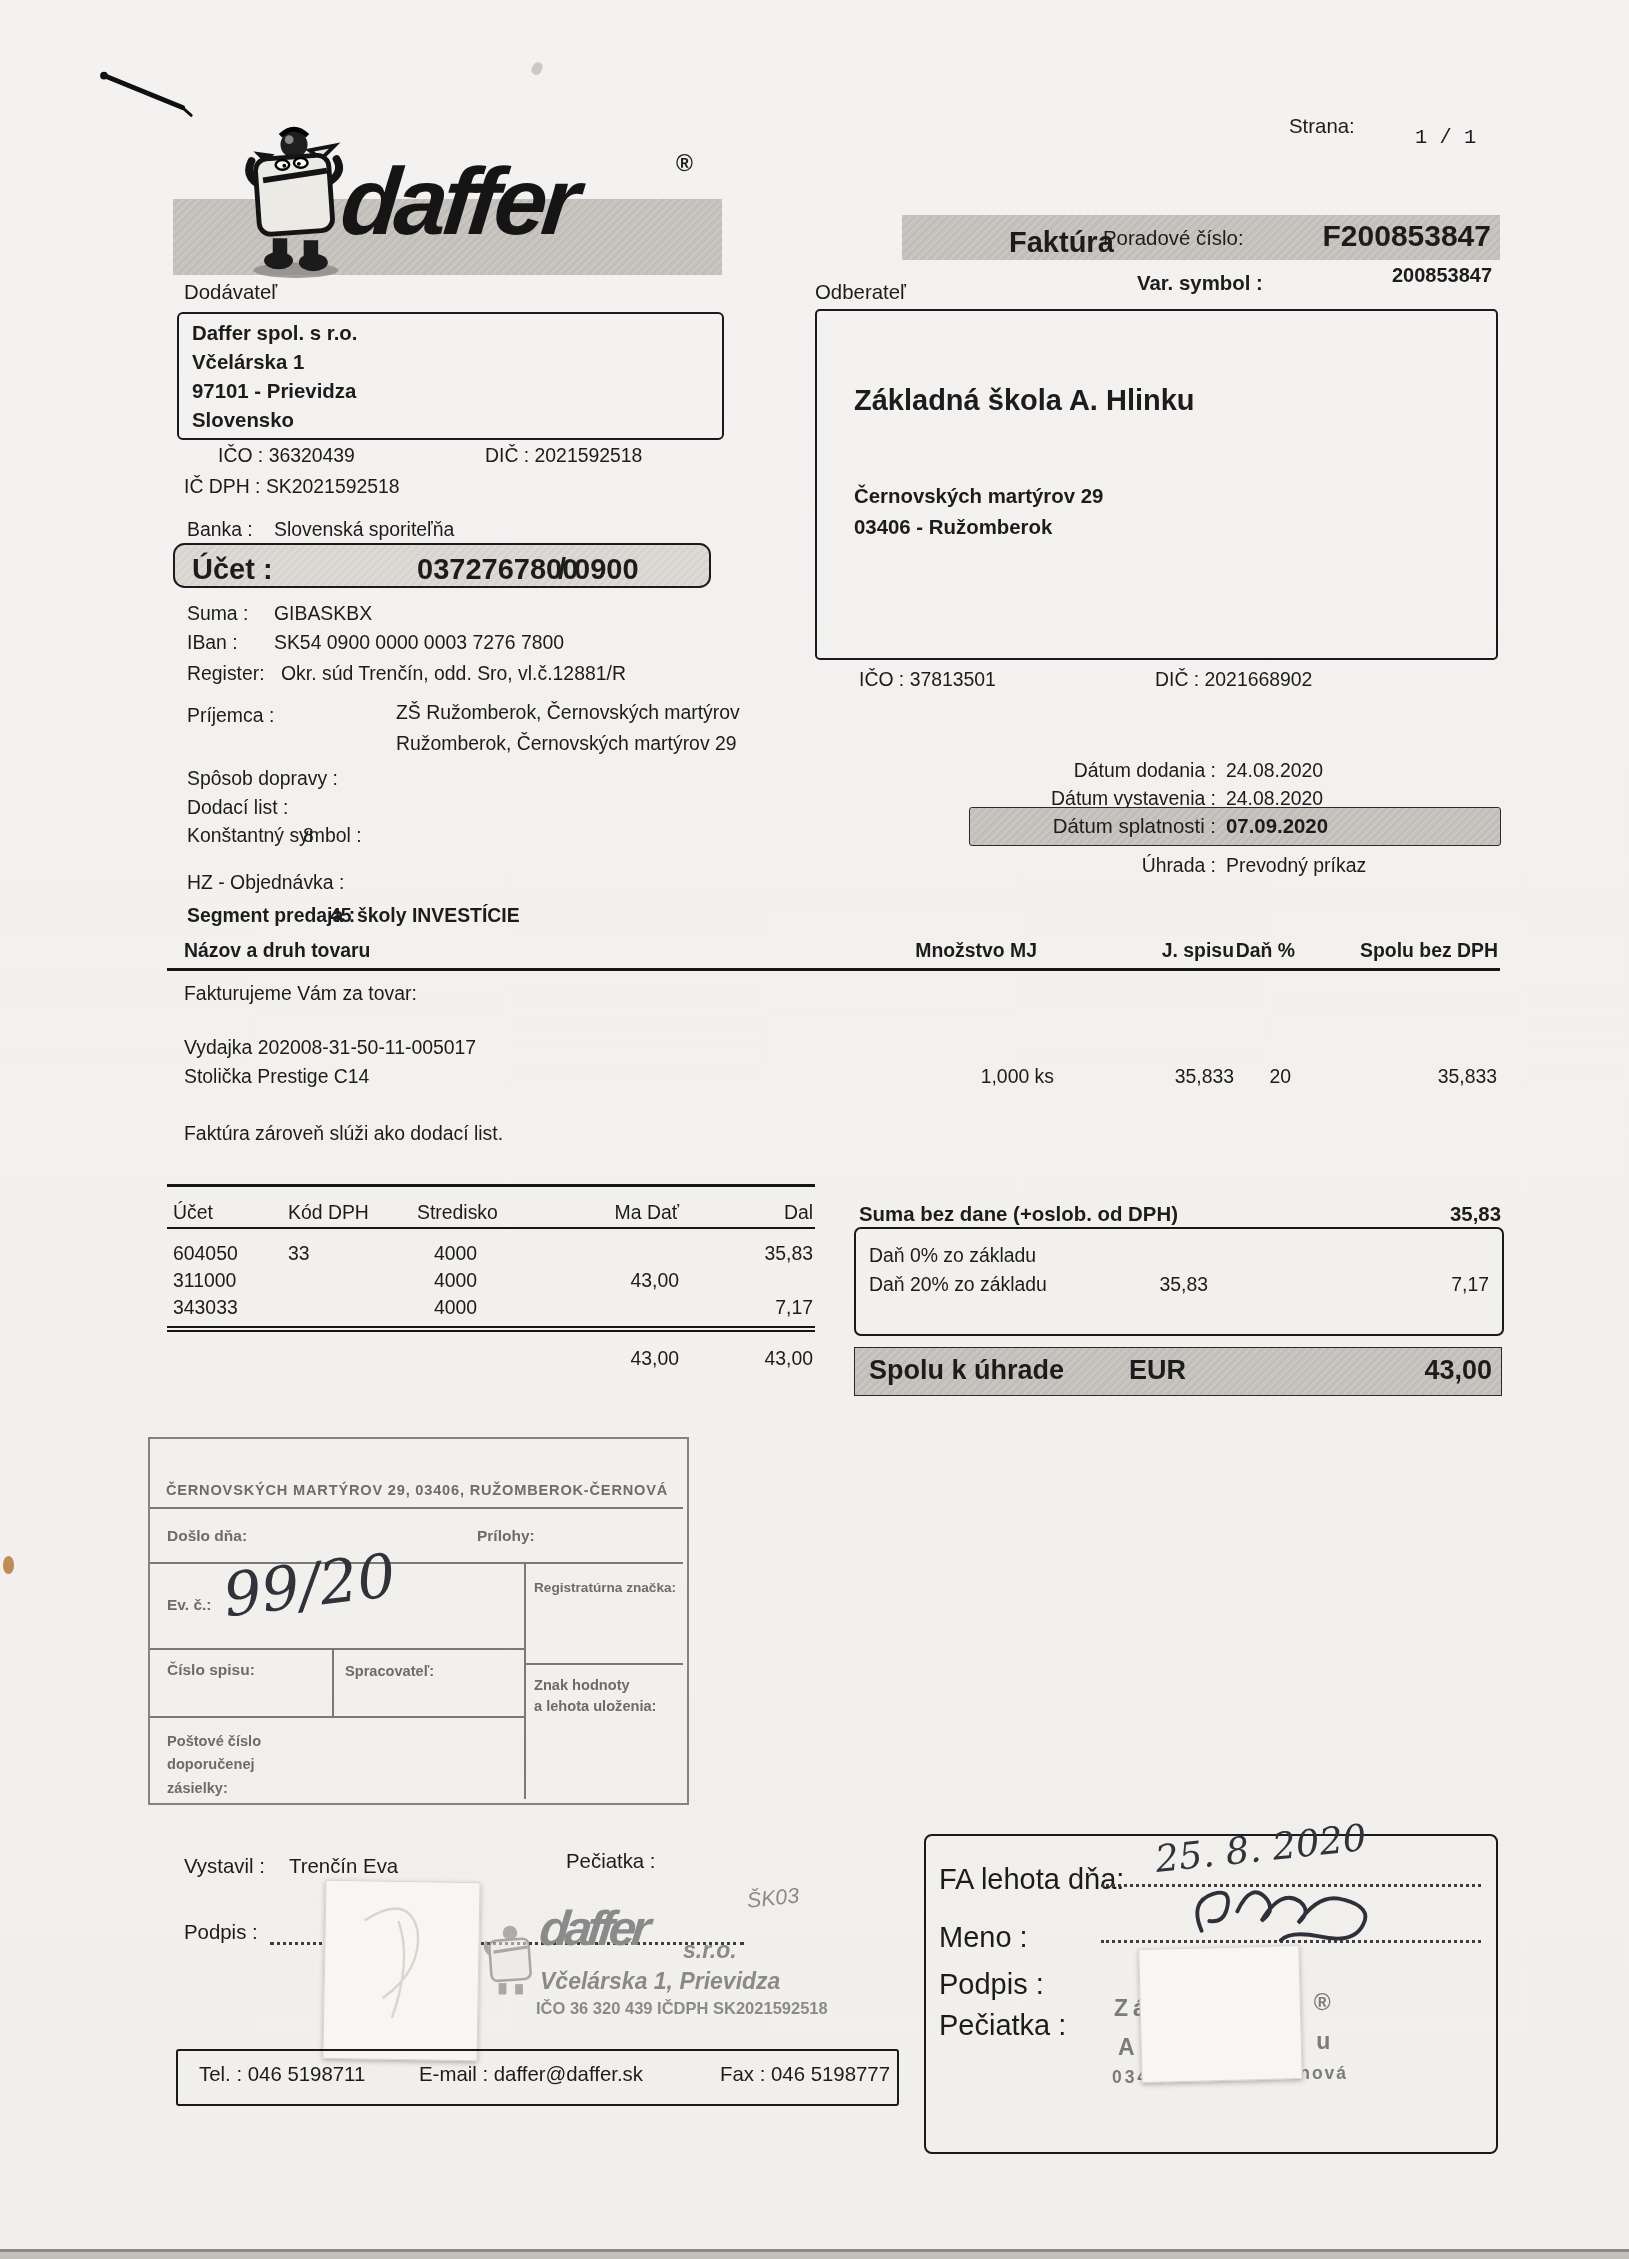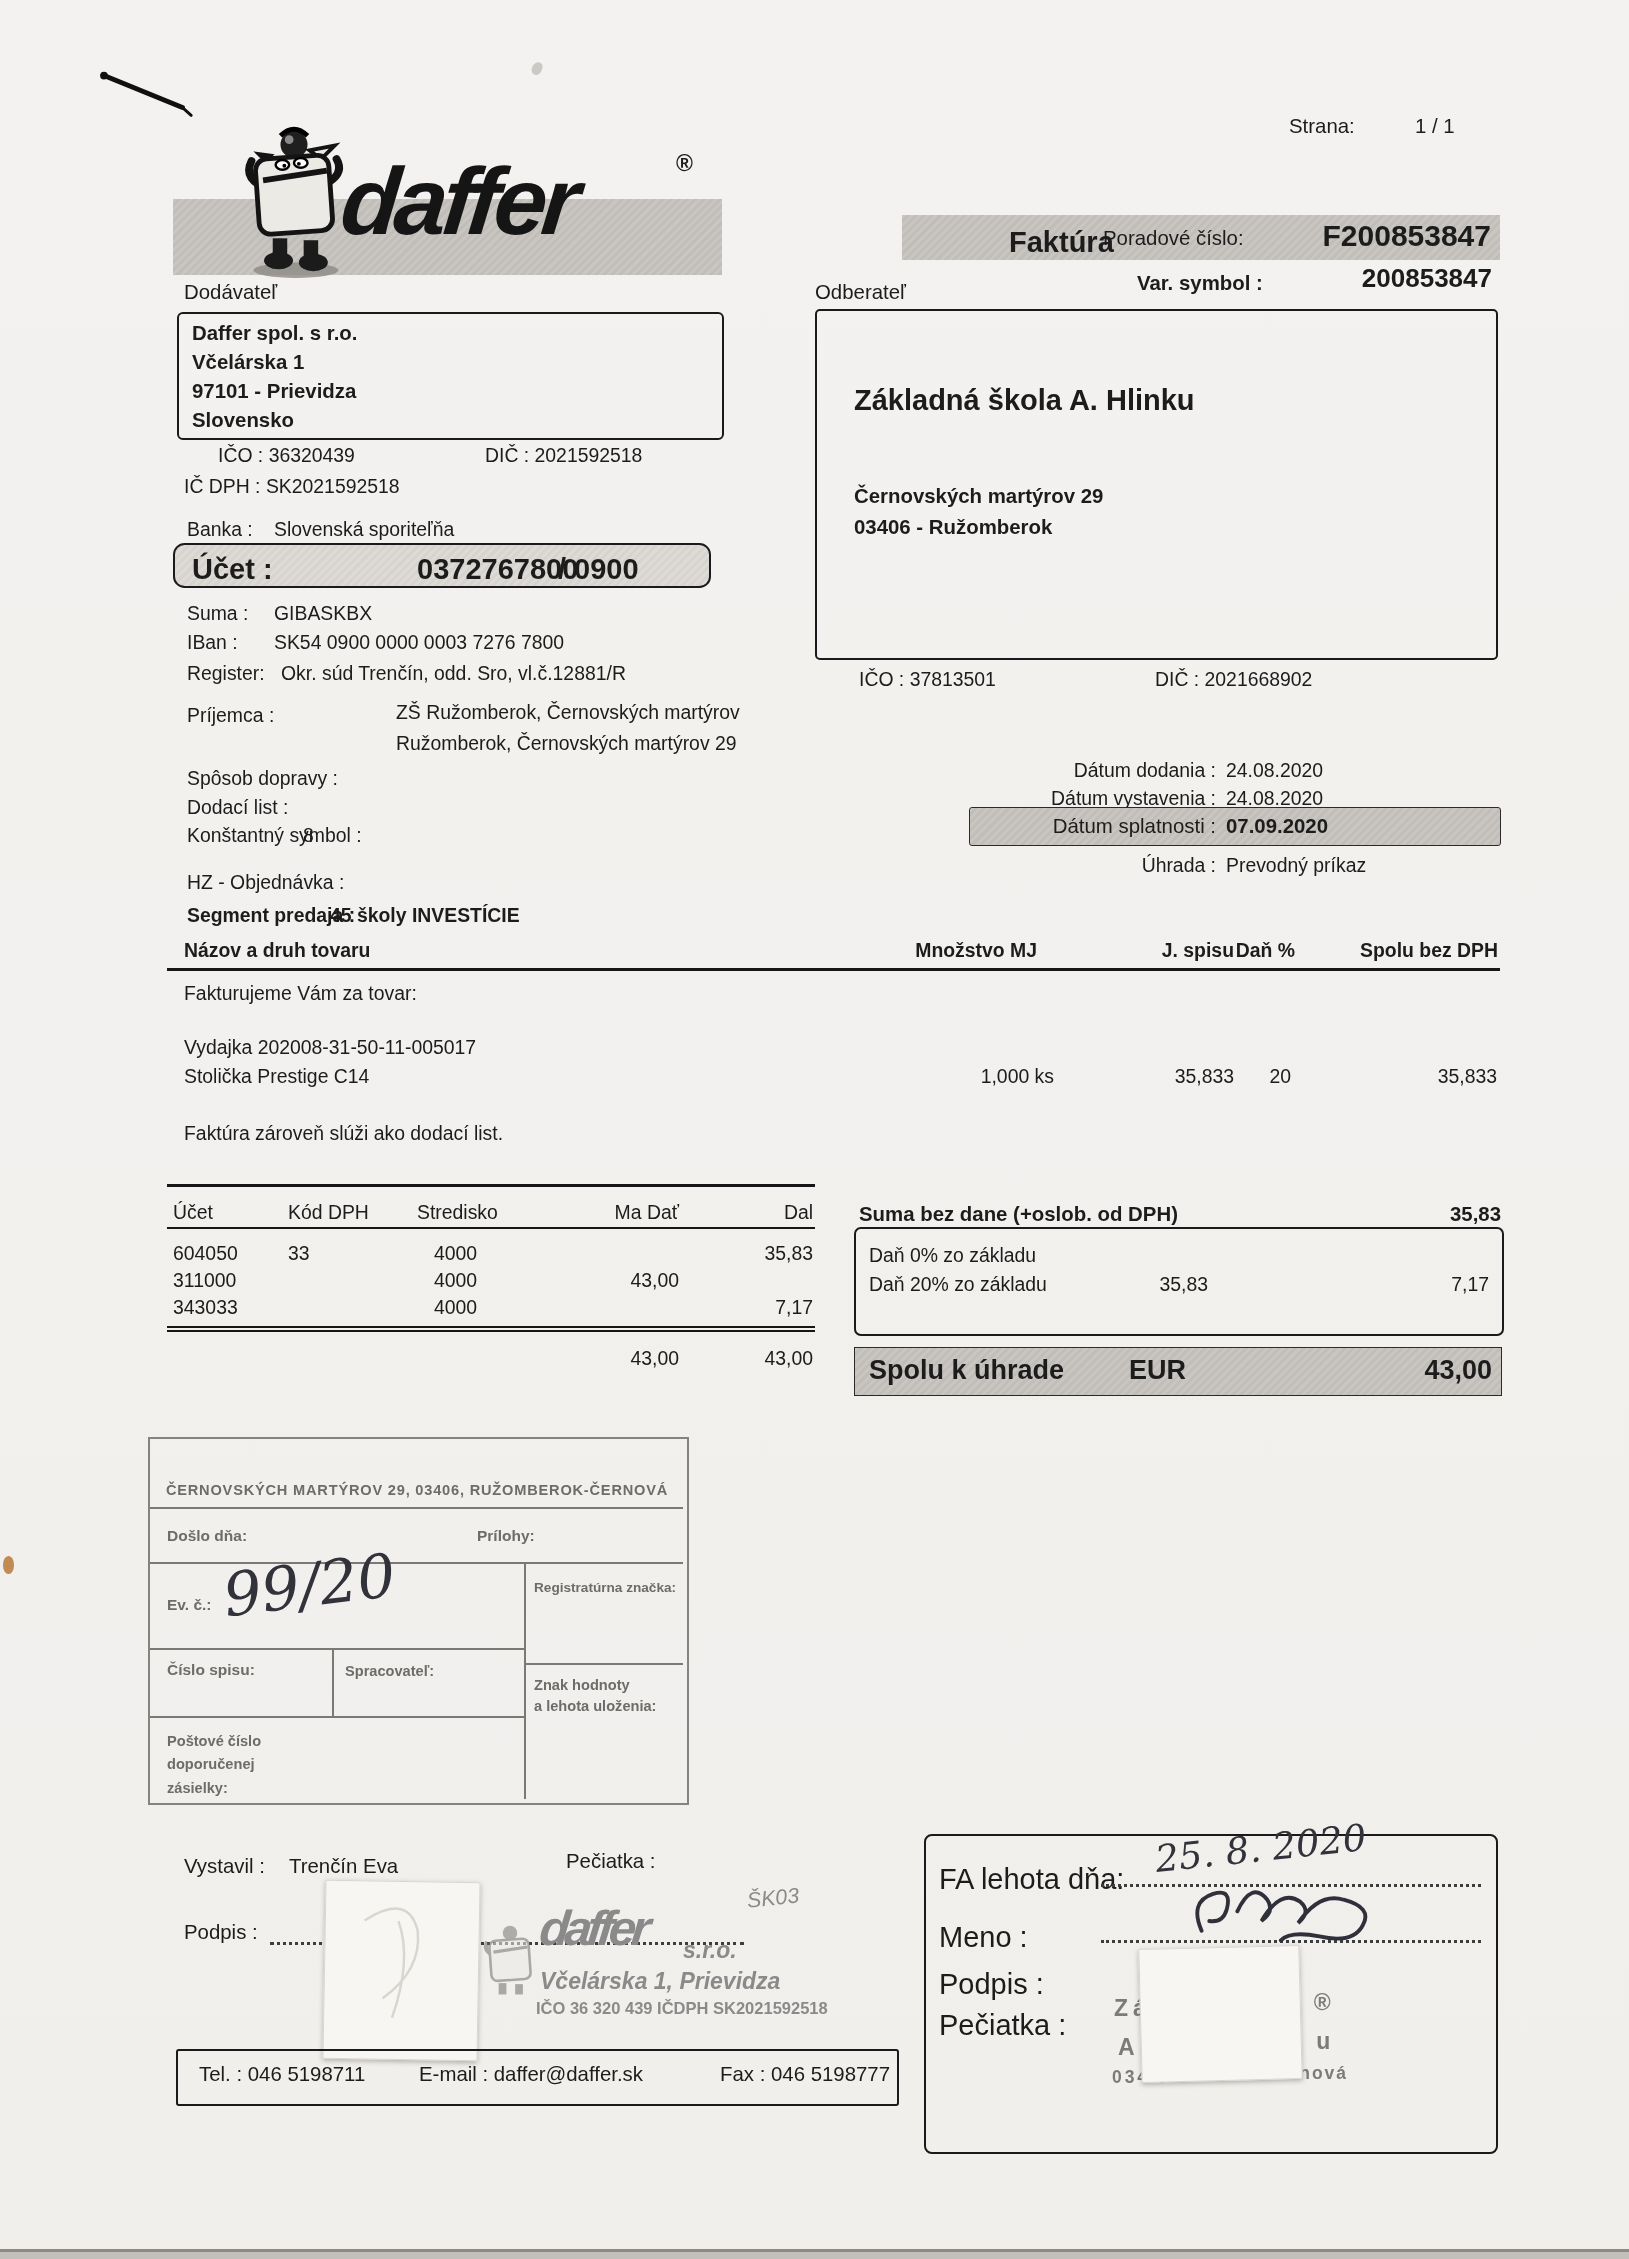--- a/index.html
+++ b/index.html
@@ -2,21 +2,21 @@
 <html><head>
 <meta charset="utf-8">
 <style>
   html,body{margin:0;padding:0;background:#e8e6e3;}
   .paper{position:relative;width:1629px;height:2259px;margin:0 auto;
     background:linear-gradient(#f4f2f0,#f1efec);
     font-family:"Liberation Sans",sans-serif;color:#1c1c1c;overflow:hidden;line-height:1.15;}
   .abs{position:absolute;}
   .b{font-weight:700;}
   .t15{font-size:14.6px;}.t16{font-size:15.5px;}.t20{font-size:19.4px;}
-  .t21{font-size:20.4px;}.t22{font-size:29px;}.t27{font-size:26px;}
+  .t21{font-size:20.4px;}.t22{font-size:29px;}.t27{font-size:20px;}
   .t28{font-size:27px;}.t31{font-size:30px;}
   .right{text-align:right;}.center{text-align:center;}
   .dither{background-image:repeating-linear-gradient(135deg,#c9c6c1 0 2.9px,#c1beb9 2.9px 5.8px);}
   .dither-light{background-image:repeating-linear-gradient(135deg,#dedbd6 0 2.9px,#d7d4cf 2.9px 5.8px);}
   .box{border:2.9px solid #1a1a1d;}
   .rule{background:#161616;}
   .stamp-gray{color:#6e6c68;}
   .stamp-border{background:#7b7975;}
   .dotted{height:4.9px;border-bottom:3.9px dotted #3d3d3d;}
   .hand{font-family:"DejaVu Serif",serif;font-style:italic;color:#32323a;}
@@ -57,21 +57,21 @@
     <path d="M28,56 L94,46" stroke="#141414" stroke-width="6"></path>
     <ellipse cx="48" cy="40" rx="7" ry="5" fill="#fff" stroke="#000" stroke-width="2.5"></ellipse>
     <ellipse cx="67" cy="38" rx="7" ry="5" fill="#fff" stroke="#000" stroke-width="2.5"></ellipse>
     <circle cx="50" cy="41" r="2" fill="#000"></circle>
     <circle cx="65" cy="39" r="2" fill="#000"></circle>
   </svg>
   <div class="abs logo-text" style="left:342px;top:147px;font-size:95px;color:#151515">daffer</div>
   <div class="abs b" style="left:676px;top:150px;font-size:23px">®</div>
 
   <div class="abs t21" style="left:1289px;top:115px">Strana:</div>
-  <div class="abs t21" style="left:1415px;top:115px;font-family:Liberation Sans, sans-serif">1 / 1</div>
+  <div class="abs t21" style="left:1415px;top:126px;font-family:Liberation Mono, monospace">1 / 1</div>
 
   <div class="abs dither" style="left:902px;top:215px;width:598px;height:45px"></div>
   <div class="abs b t22" style="left:1009px;top:226px">Faktúra</div>
   <div class="abs t21" style="left:1103px;top:227px">Poradové číslo:</div>
   <div class="abs b t31 right" style="left:1261px;top:219px;width:230px">F200853847</div>
   <div class="abs b t21" style="left:1137px;top:272px">Var. symbol :</div>
   <div class="abs b t27 right" style="left:1281px;top:264px;width:211px">200853847</div>
 
   <div class="abs t21" style="left:184px;top:281px">Dodávateľ</div>
   <div class="abs box" style="left:177px;top:312px;width:543px;height:124px;border-radius:5.8px"></div>

